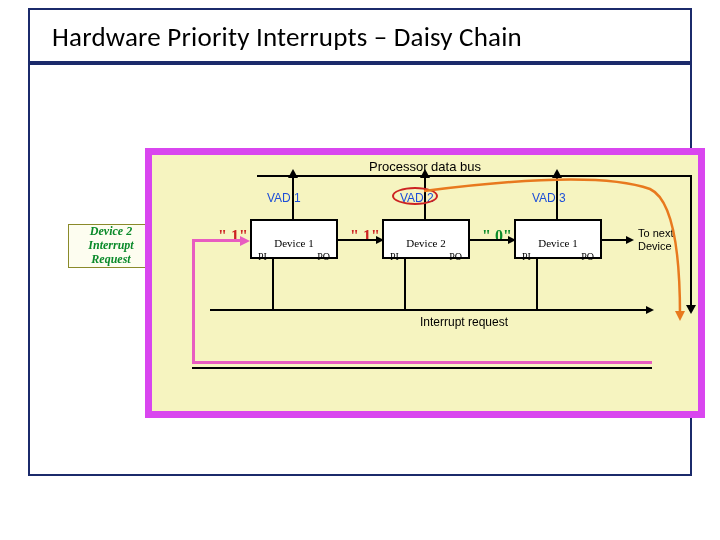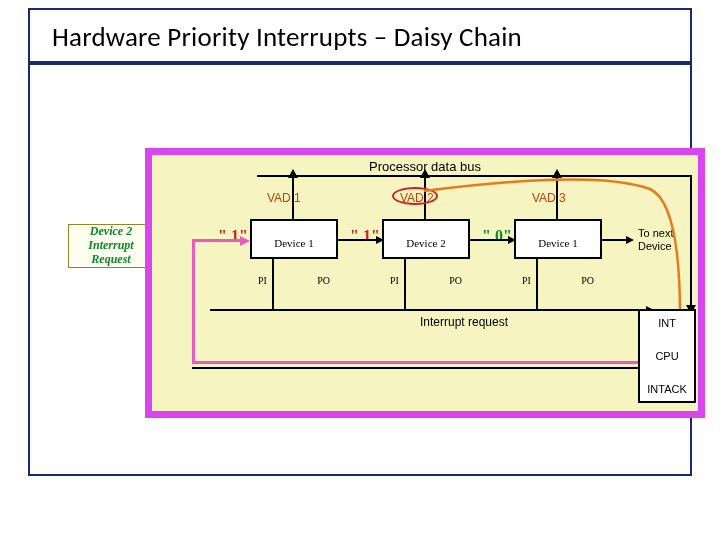--- a/index.html
+++ b/index.html
@@ -53,21 +53,21 @@
     border-top: 2px solid #000;
   }
   .vad-stem {
     position: absolute;
     top: 22px; width: 0; height: 42px;
     border-left: 2px solid #000;
   }
   .up-arrow { position:absolute; width:0;height:0;border-left:5px solid transparent;border-right:5px solid transparent;border-bottom:9px solid #000; }
   .vad-label {
     position: absolute;
-    font-size: 12px; color:#c2410c;
+    font-size: 12px; color:#1d4ed8;
     background: transparent;
   }
   .vad-circle {
     position:absolute;
     border: 2px solid #c22; width: 46px; height: 18px;
     border-radius: 50%;
   }
   .device-box {
     position: absolute;
     width: 88px; height: 40px;
@@ -75,21 +75,20 @@
     background: #fff;
     font-size: 11px;
     text-align: center;
     padding-top: 16px;
     font-family: Liberation Serif, serif;
   }
   .device-box .ports {
     display: flex; justify-content: space-between;
     padding: 2px 6px 0 6px;
     font-size: 10px;
-    margin-top: 24px;
   }
   .pi-po-val {
     position:absolute;
     font-family: "Times New Roman", serif;
     font-weight: bold; font-size: 16px;
   }
   .pi-po-val.red { color:#c22; }
   .pi-po-val.green { color:#0a8a2a; }
   .tonext {
     position:absolute;
@@ -231,20 +230,15 @@
     <div class="pink-arrow-r" style="left:88px; top:81px"></div>
 
     <svg style="position:absolute;left:272px;top:22px;width:260px;height:140px;overflow:visible">
       <path d="M 0 14 Q 170 -8 226 12 Q 256 26 256 138" fill="none" stroke="#e8791e" stroke-width="2.5"></path>
       <polygon points="251,134 261,134 256,144" fill="#e8791e"></polygon>
     </svg>
 
     <div style="position:absolute;left:538px;top:22px;width:0;height:134px;border-left:2px solid #000"></div>
     <div class="down-arrow-blk" style="left:534px;top:150px"></div>
 
-    <div class="cpu-box">
-      <div>INT</div>
-      <div>CPU</div>
-      <div>INTACK</div>
-    </div>
 
   </div>
 </div>
 
 </body></html>

